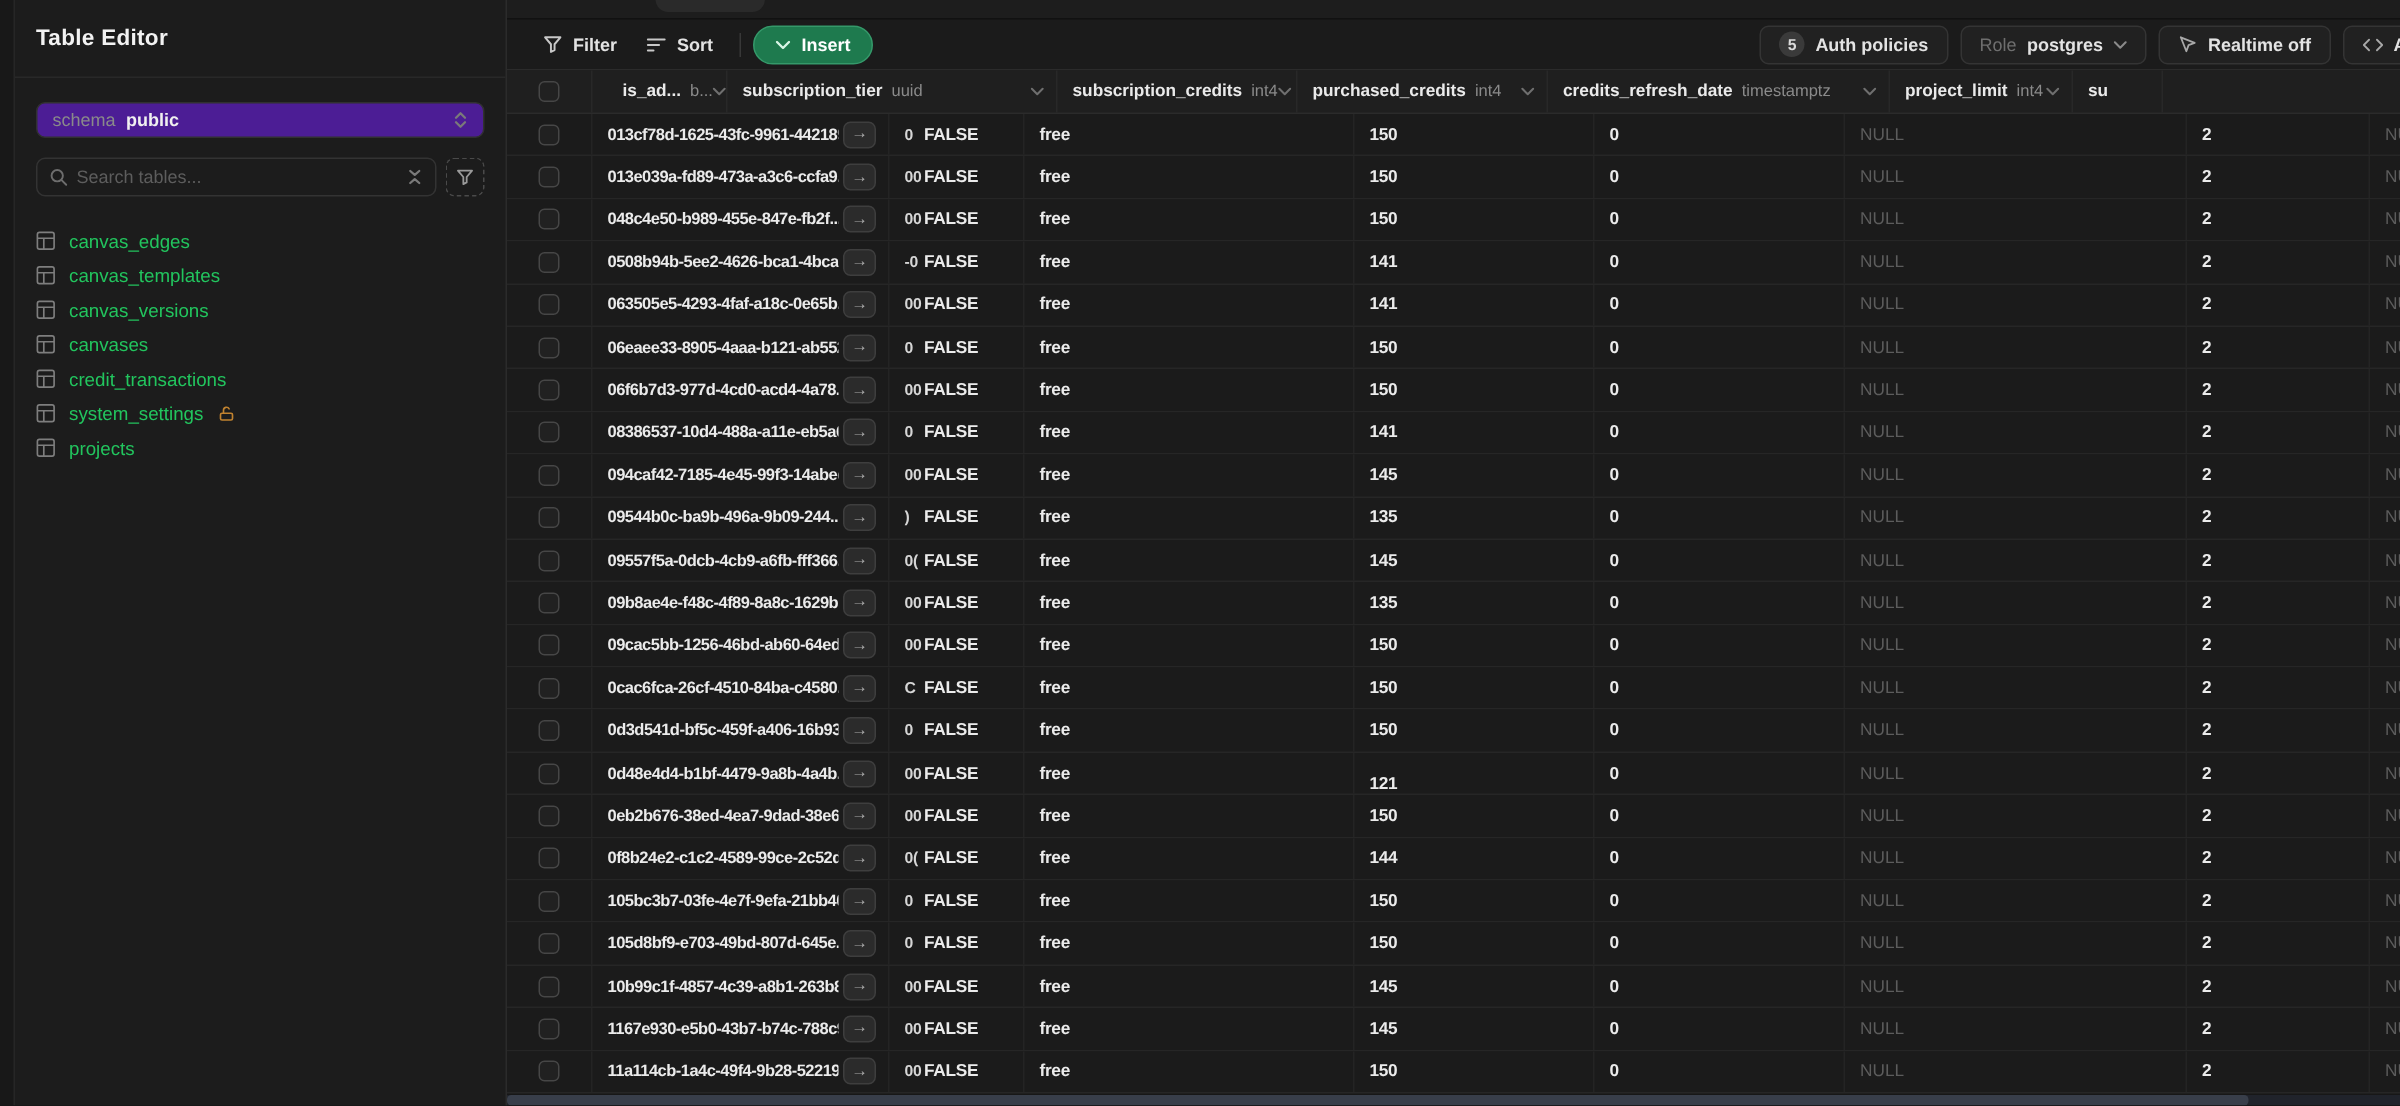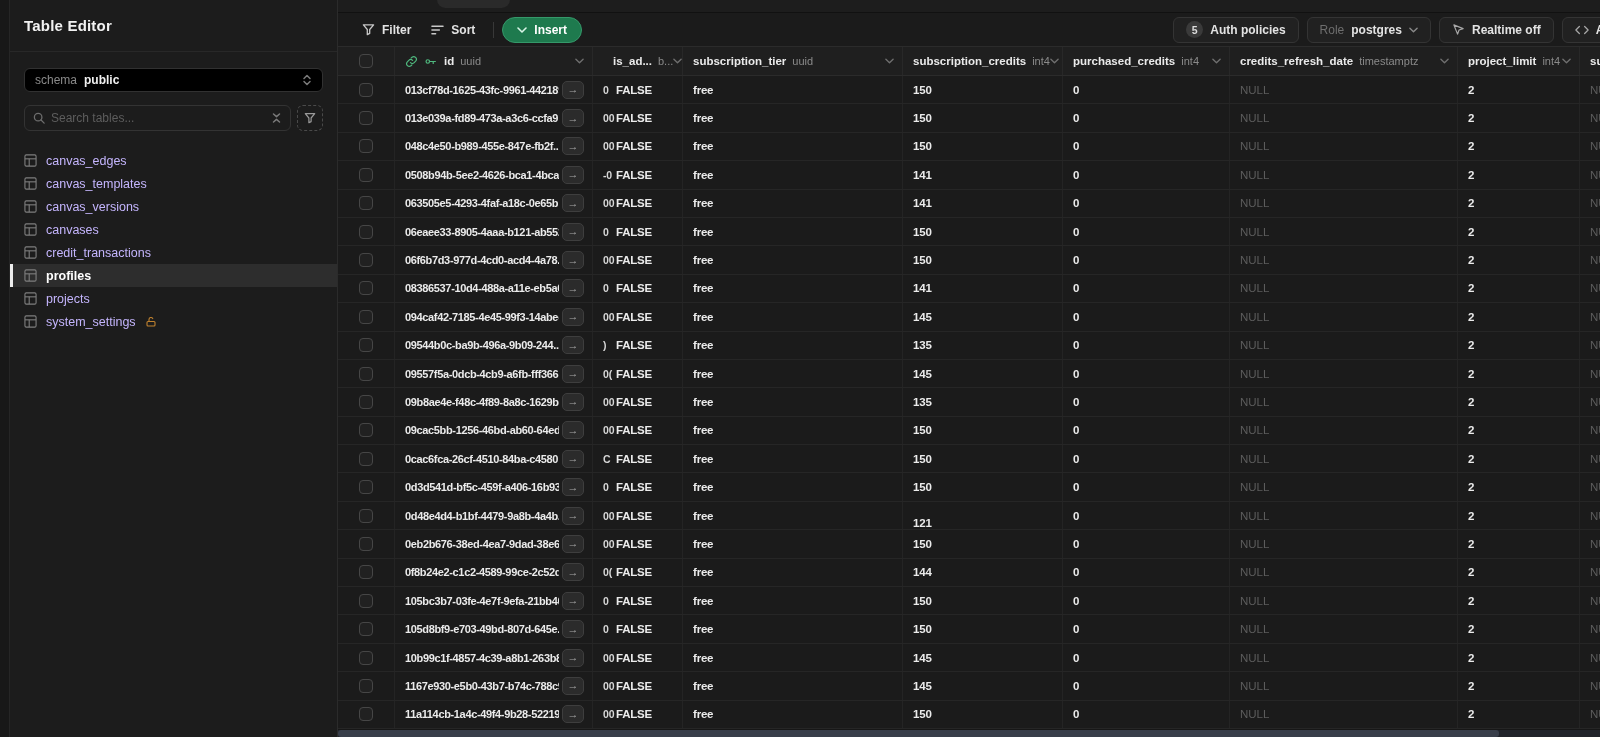--- a/index.html
+++ b/index.html
@@ -9,38 +9,38 @@
 
   
   .rail { width:10px; background:#181818; border-right:1px solid #262626; flex:none; }
 
   
   .sidebar { width:328px; flex:none; background:#1c1c1c; border-right:1px solid #2b2b2b;
     display:flex; flex-direction:column; }
   .sidebar-header { height:52px; border-bottom:1px solid #282828; display:flex; align-items:center; padding:0 14px; }
   .sidebar-title { font-size:15px; font-weight:700; color:#f2f2f2; letter-spacing:.2px; }
   .sidebar-controls { padding:16px 14px 12px 14px; }
-  .schema-select, .new-table-btn { width:100%; height:24px; background:#000000; border:1px solid #313131;
+  .schema-select, .new-table-btn { width:100%; height:24px; background:#4c1d95; border:1px solid #313131;
     border-radius:6px; display:flex; align-items:center; padding:0 10px; gap:7px; cursor:pointer; font-size:12px; }
   .schema-select { margin-bottom:5px; }
   .muted-label { color:#8a8a8a; }
   .strong-label { color:#f0f0f0; font-weight:700; }
   .flex-spacer { flex:1; }
   .icon { display:inline-flex; align-items:center; justify-content:center; flex:none; }
   .search-row { display:flex; gap:6px; margin-top:13px; }
   .search-box { flex:1; height:26px; border:1px solid #333; border-radius:6px; background:#1c1c1c;
     display:flex; align-items:center; padding:0 8px; gap:6px; }
   .search-box input { flex:1; min-width:0; background:transparent; border:none; outline:none;
     color:#cfcfcf; font-size:12px; font-family:"Liberation Sans",sans-serif; }
   .search-box input::placeholder { color:#5d5d5d; }
   .filter-mini-btn { width:26px; height:26px; border:1px dashed #4a4a4a; border-radius:6px;
     background:transparent; display:flex; align-items:center; justify-content:center; cursor:pointer; }
   .table-list { padding:6px 0 0 0; }
   .side-item { height:23px; display:flex; align-items:center; gap:9px; padding:0 14px;
-    font-size:12.5px; color:#c4b5fd; cursor:pointer; position:relative; }
+    font-size:12.5px; color:#22c55e; cursor:pointer; position:relative; }
   .side-item .ticon { color:#7e7e7e; }
   .side-item.selected { background:#2d2d2d; color:#ffffff; font-weight:700; }
   .side-item.selected::before { content:""; position:absolute; left:0; top:0; bottom:0; width:3px; background:#ededed; }
 
   
   .main { flex:1; min-width:0; display:flex; flex-direction:column; overflow:hidden; background:#171717; }
   .top-strip { height:13px; background:#1d1d1d; border-bottom:1px solid #111; position:relative; flex:none; }
   .top-pill { position:absolute; left:99px; top:-9px; width:73px; height:17px; background:#2a2a2a; border-radius:9px; }
 
   .toolbar { height:34px; flex:none; background:#1b1b1b; border-bottom:1px solid #2b2b2b;
@@ -174,55 +174,45 @@
         <div class="side-item">
           <span class="icon ticon">
             <svg width="13" height="13" viewBox="0 0 14 14" fill="none" stroke="currentColor" stroke-width="1.2">
               <rect x="1" y="1" width="12" height="12" rx="1.5"></rect>
               <line x1="1" y1="5.2" x2="13" y2="5.2"></line>
               <line x1="5.6" y1="5.2" x2="5.6" y2="13"></line>
             </svg>
           </span>
           <span>credit_transactions</span>
         </div>
-        <div class="side-item selected">
-          <span class="icon ticon">
-            <svg width="13" height="13" viewBox="0 0 14 14" fill="none" stroke="currentColor" stroke-width="1.2">
-              <rect x="1" y="1" width="12" height="12" rx="1.5"></rect>
-              <line x1="1" y1="5.2" x2="13" y2="5.2"></line>
-              <line x1="5.6" y1="5.2" x2="5.6" y2="13"></line>
-            </svg>
-          </span>
-          <span>profiles</span>
-        </div>
         <div class="side-item">
           <span class="icon ticon">
             <svg width="13" height="13" viewBox="0 0 14 14" fill="none" stroke="currentColor" stroke-width="1.2">
               <rect x="1" y="1" width="12" height="12" rx="1.5"></rect>
               <line x1="1" y1="5.2" x2="13" y2="5.2"></line>
               <line x1="5.6" y1="5.2" x2="5.6" y2="13"></line>
             </svg>
           </span>
-          <span>projects</span>
+          <span>system_settings</span>
+          <span class="icon">
+            <svg width="12" height="12" viewBox="0 0 24 24" fill="none" stroke="#c0822f" stroke-width="2.2" stroke-linecap="round">
+              <rect x="4" y="11" width="16" height="9" rx="2"></rect>
+              <path d="M8 11V7a4 4 0 0 1 7.5-1.9"></path>
+            </svg>
+          </span>
         </div>
         <div class="side-item">
           <span class="icon ticon">
             <svg width="13" height="13" viewBox="0 0 14 14" fill="none" stroke="currentColor" stroke-width="1.2">
               <rect x="1" y="1" width="12" height="12" rx="1.5"></rect>
               <line x1="1" y1="5.2" x2="13" y2="5.2"></line>
               <line x1="5.6" y1="5.2" x2="5.6" y2="13"></line>
             </svg>
           </span>
-          <span>system_settings</span>
-          <span class="icon">
-            <svg width="12" height="12" viewBox="0 0 24 24" fill="none" stroke="#c0822f" stroke-width="2.2" stroke-linecap="round">
-              <rect x="4" y="11" width="16" height="9" rx="2"></rect>
-              <path d="M8 11V7a4 4 0 0 1 7.5-1.9"></path>
-            </svg>
-          </span>
+          <span>projects</span>
         </div>
       </nav>
   </aside>
 
   <main class="main">
     <div class="top-strip">
       <div class="top-pill"></div>
     </div>
 
     <div class="toolbar">
@@ -285,42 +275,20 @@
           </span>
           <span>API Do</span>
         </button>
       </div>
     </div>
 
     <div class="grid-header" id="grid-header">
         <div class="th th-select" style="width: 57px;">
           <div class="cb"></div>
         </div>
-        <div class="th" style="width: 198px;">
-          <span class="icon" style="margin-right: 6px;">
-            <svg width="13" height="13" viewBox="0 0 24 24" fill="none" stroke="#4fb87e" stroke-width="2.2" stroke-linecap="round">
-              <path d="M10 14a5 5 0 0 0 7 0l3-3a5 5 0 0 0-7-7l-1.5 1.5"></path>
-              <path d="M14 10a5 5 0 0 0-7 0l-3 3a5 5 0 0 0 7 7L12.5 18.5"></path>
-            </svg>
-          </span>
-          <span class="icon" style="margin-right: 7px;">
-            <svg width="13" height="13" viewBox="0 0 24 24" fill="none" stroke="#4fb87e" stroke-width="2.2" stroke-linecap="round">
-              <circle cx="7" cy="12" r="3.2"></circle>
-              <line x1="10.2" y1="12" x2="21" y2="12"></line>
-              <line x1="17" y1="12" x2="17" y2="15.5"></line>
-            </svg>
-          </span>
-          <span class="col-label">id</span>
-          <span class="col-type">uuid</span>
-          <span class="icon col-chevron">
-            <svg width="9" height="6" viewBox="0 0 10 6" fill="none" stroke="#6f6f6f" stroke-width="1.5" stroke-linecap="round" stroke-linejoin="round">
-              <polyline points="1,1 5,5 9,1"></polyline>
-            </svg>
-          </span>
-        </div>
         <div class="th" style="width: 90px; padding-left: 20px;">
           <span class="col-label">is_ad...</span>
           <span class="col-type">b...</span>
           <span class="icon col-chevron">
             <svg width="9" height="6" viewBox="0 0 10 6" fill="none" stroke="#6f6f6f" stroke-width="1.5" stroke-linecap="round" stroke-linejoin="round">
               <polyline points="1,1 5,5 9,1"></polyline>
             </svg>
           </span>
         </div>
         <div class="th" style="width: 220px;">

